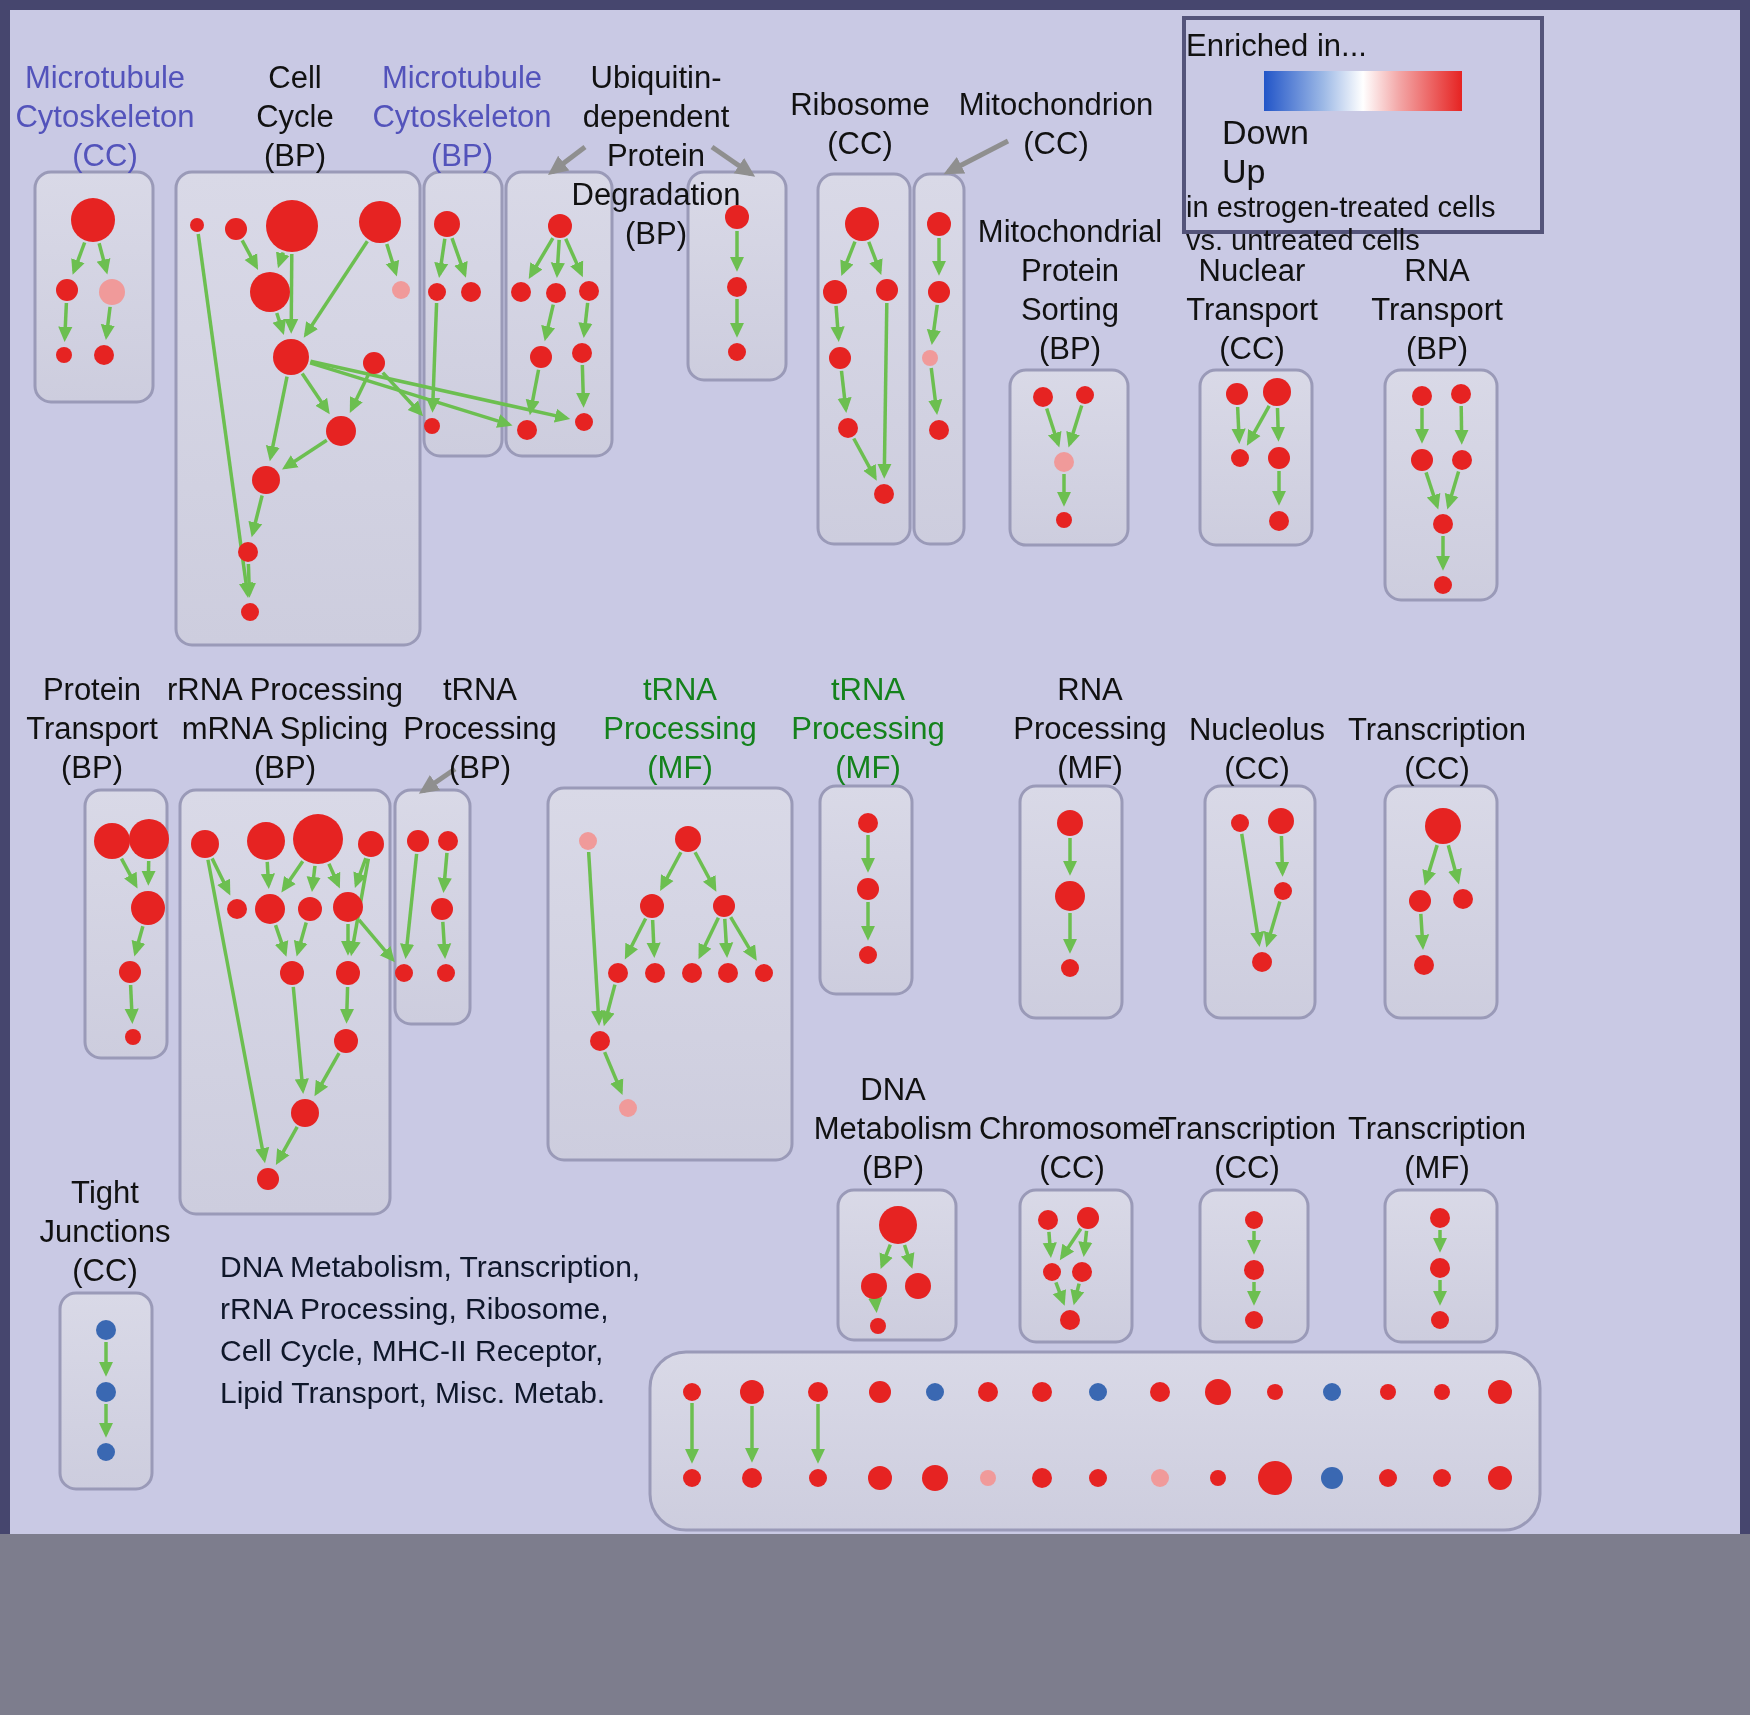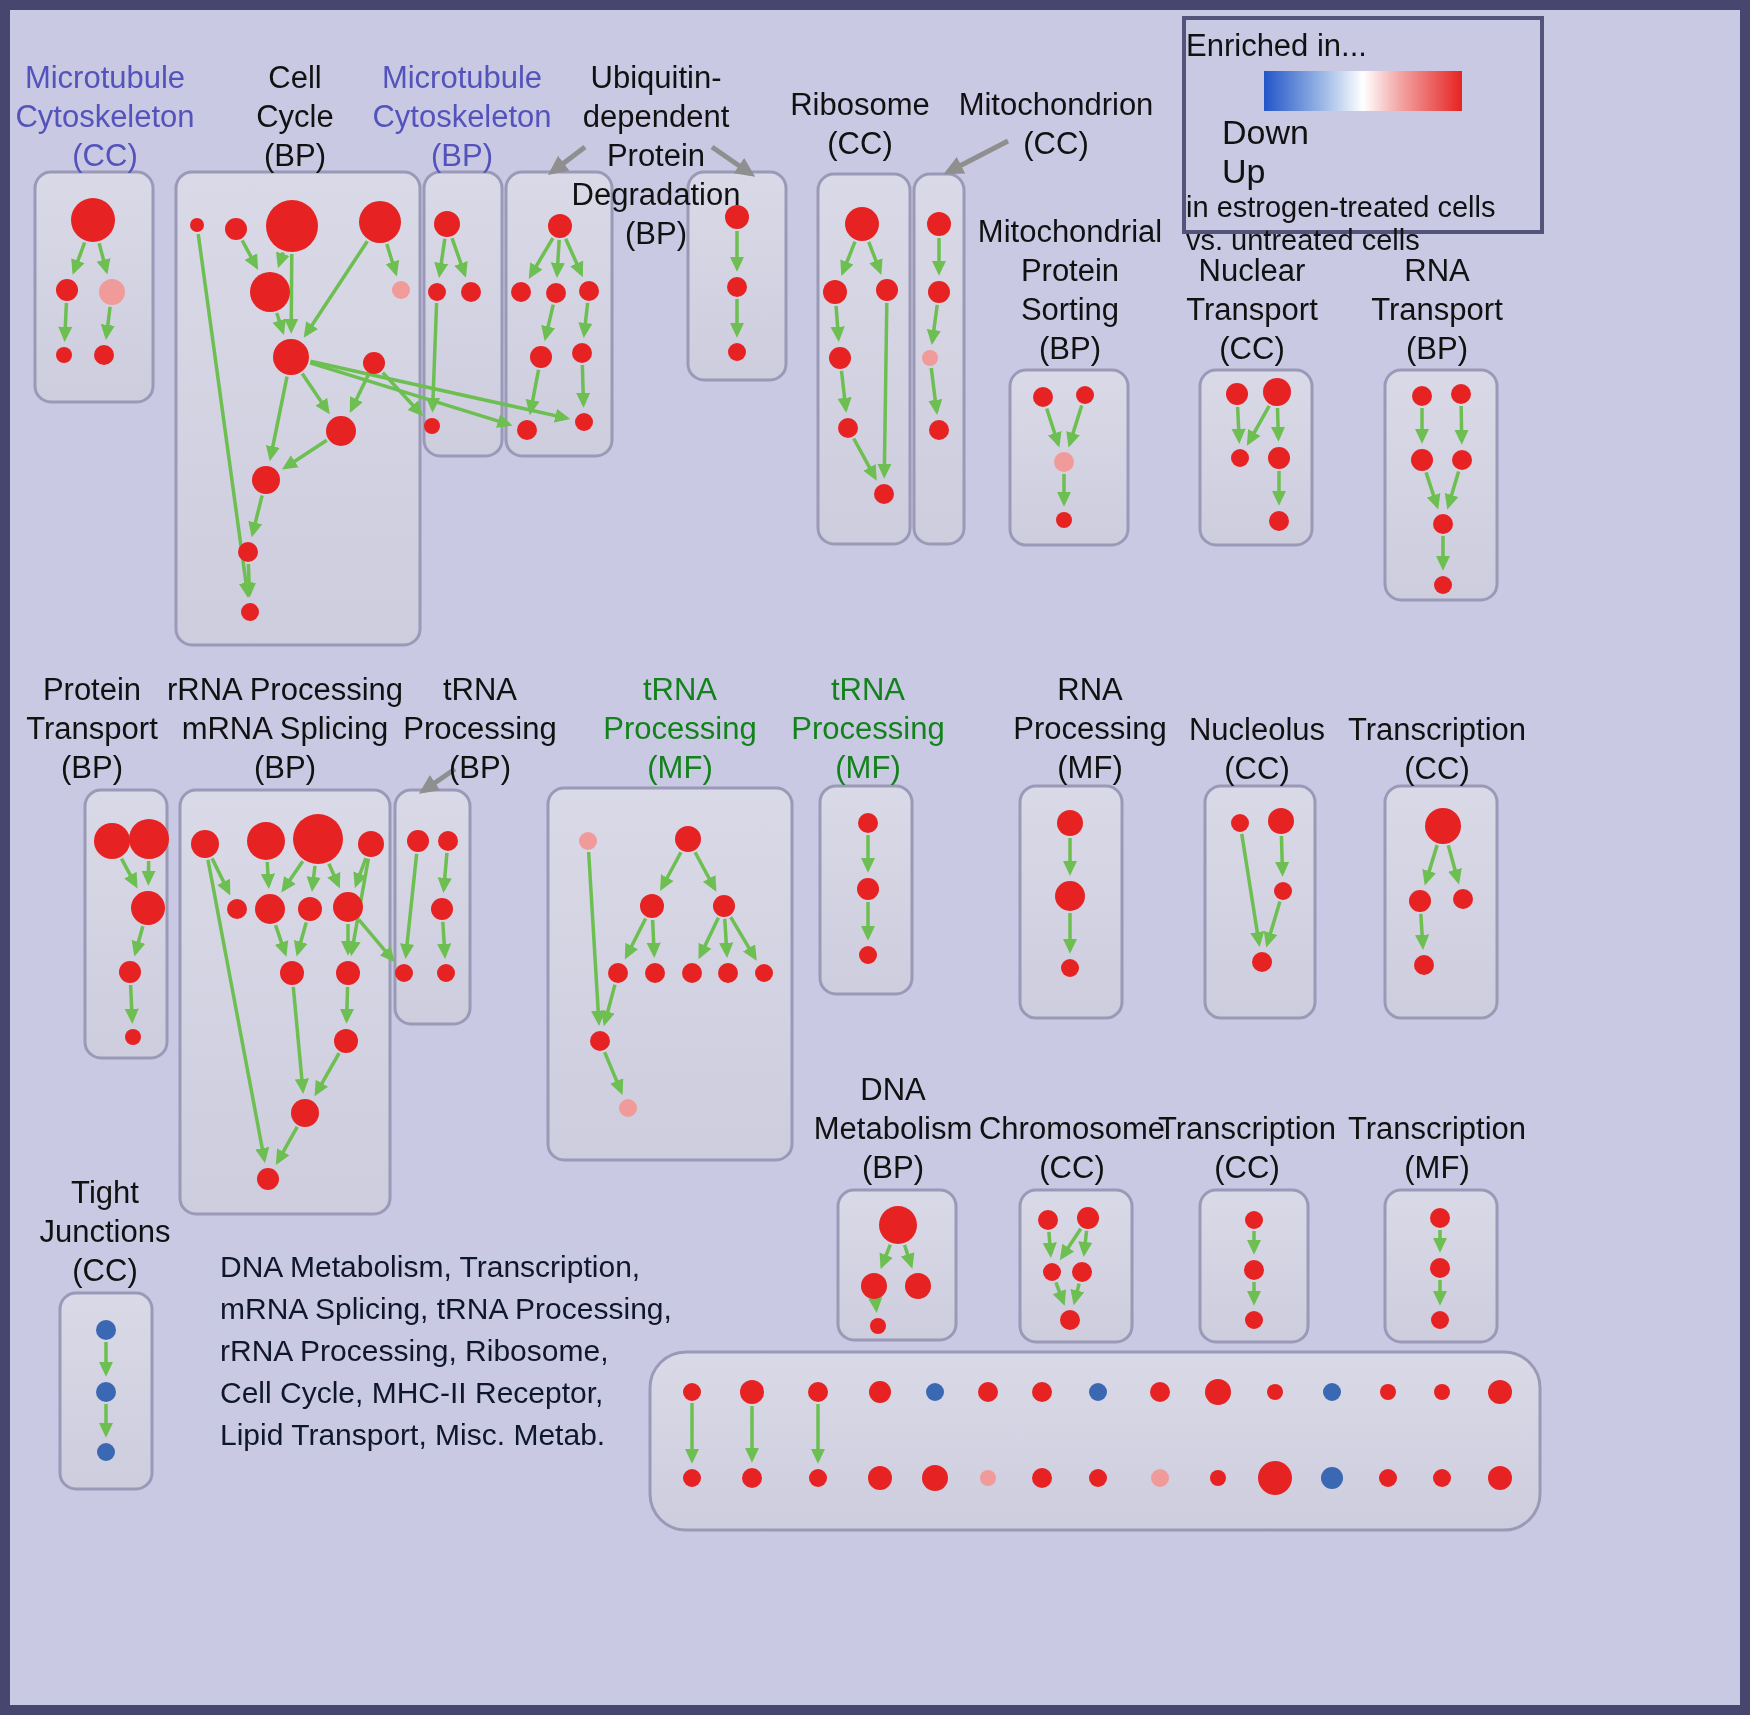--- a/index.html
+++ b/index.html
@@ -1,18 +1,18 @@
 <!DOCTYPE html>
 <html><head>
 <meta charset="utf-8">
 <style>
   * { margin:0; padding:0; box-sizing:border-box; }
   html,body { background:#7d7d8d; }
   body { font-family:"Liberation Sans", sans-serif; }
-  #canvas { position:relative; width:1750px; height:1715px; overflow:hidden; }
+  #canvas { position:relative; width:1750px; height:1534px; overflow:hidden; }
   #diagram { position:absolute; left:0; top:0; }
   .cluster-label { font-family:"Liberation Sans", sans-serif; font-size:31px; }
   #legend {
     position:absolute; left:1182px; top:16px; width:362px; height:218px;
     border:4px solid #54547a; text-align:left; padding-top:8px;
   }
   #legend-title { font-size:31px; color:#111; }
   #legend-bar { width:198px; height:40px; margin:7px auto 2px auto; }
   #legend-row { display:flex; justify-content:space-between; padding:0 36px; font-size:34px; color:#111;flex-direction:column; }
   .legend-sub { font-size:29px; color:#111; line-height:33px; }
@@ -373,18 +373,17 @@
     <div id="legend-row">
       <span>Down</span>
       <span>Up</span>
     </div>
     <div class="legend-sub">in estrogen-treated cells</div>
     <div class="legend-sub">vs. untreated cells</div>
   </div>
 
   <div id="misc-caption">
     <div>DNA Metabolism, Transcription,</div>
-    <div>mRNA Splicing, tRNA Processing,</div>
     <div>rRNA Processing, Ribosome,</div>
     <div>Cell Cycle, MHC-II Receptor,</div>
     <div>Lipid Transport, Misc. Metab.</div>
   </div>
 </div>
 
 </body></html>

